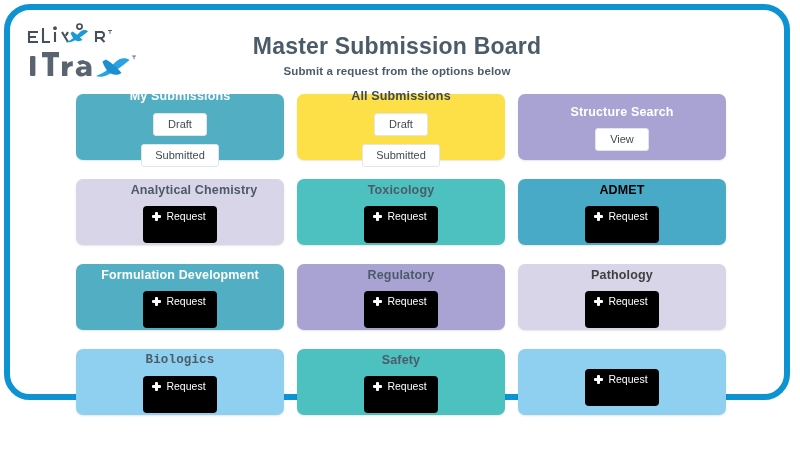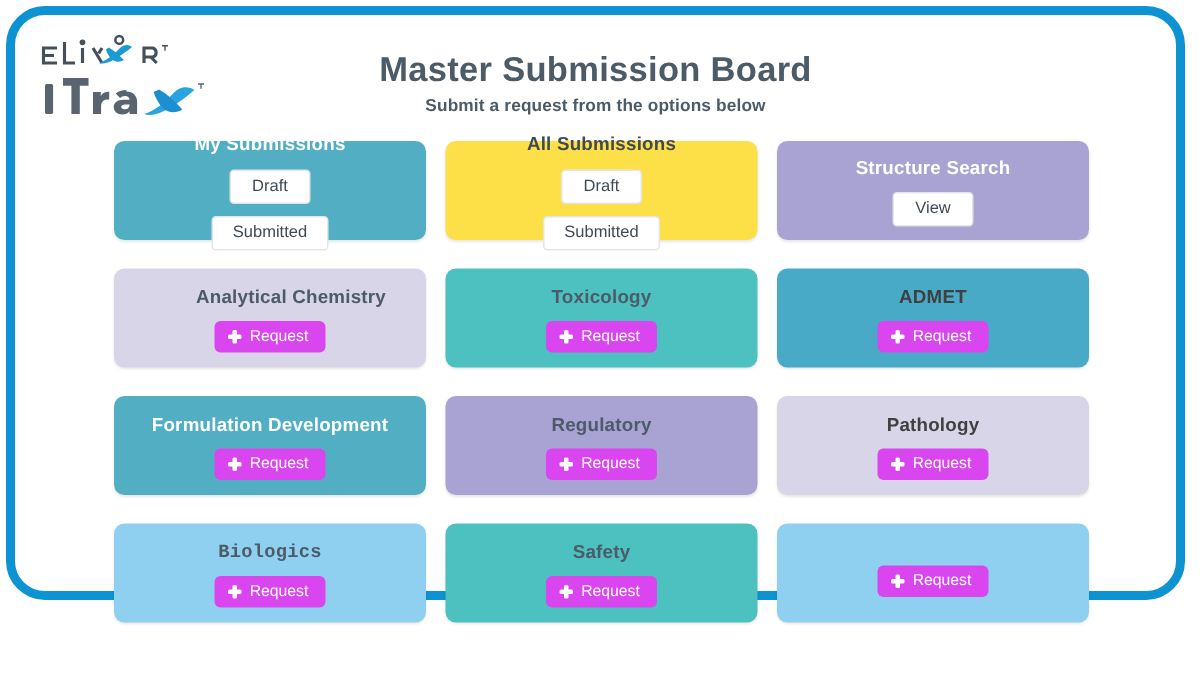--- a/index.html
+++ b/index.html
@@ -113,27 +113,27 @@
     font-family: "Liberation Sans", sans-serif;
     padding: 4px 13px;
     min-width: 54px;
     text-align: center;
     cursor: pointer;
     line-height: 1.2;
   }
 
   
   .btn-request {
-    background: #d946ef;
+    background: #000000;
     border: none;
     border-radius: 4px;
     color: #ffffff;
     font-size: 10.5px;
     font-family: "Liberation Sans", sans-serif;
-    padding: 4px 11px 4px 9px;
+    padding: 4px 11px 20px 9px;
     display: inline-flex;
     align-items: center;
     gap: 5px;
     cursor: pointer;
     line-height: 1.2;
   }
   .plus-icon {
     display: inline-block;
     position: relative;
     width: 9px;
@@ -251,21 +251,21 @@
       <div class="card" style="background: rgb(77, 192, 192);">
         <div class="card-title" style="color: rgb(76, 91, 104);">Toxicology</div>
         <div class="card-actions">
           <button class="btn-request">
             <span class="plus-icon"></span>
             <span>Request</span>
           </button>
         </div>
       </div>
       <div class="card" style="background: rgb(73, 170, 200);">
-        <div class="card-title" style="color: #404040;">ADMET</div>
+        <div class="card-title" style="color: #000000;">ADMET</div>
         <div class="card-actions">
           <button class="btn-request">
             <span class="plus-icon"></span>
             <span>Request</span>
           </button>
         </div>
       </div>
       <div class="card" style="background: rgb(82, 174, 194);">
         <div class="card-title" style="color: rgb(255, 255, 255);">Formulation Development</div>
         <div class="card-actions">

